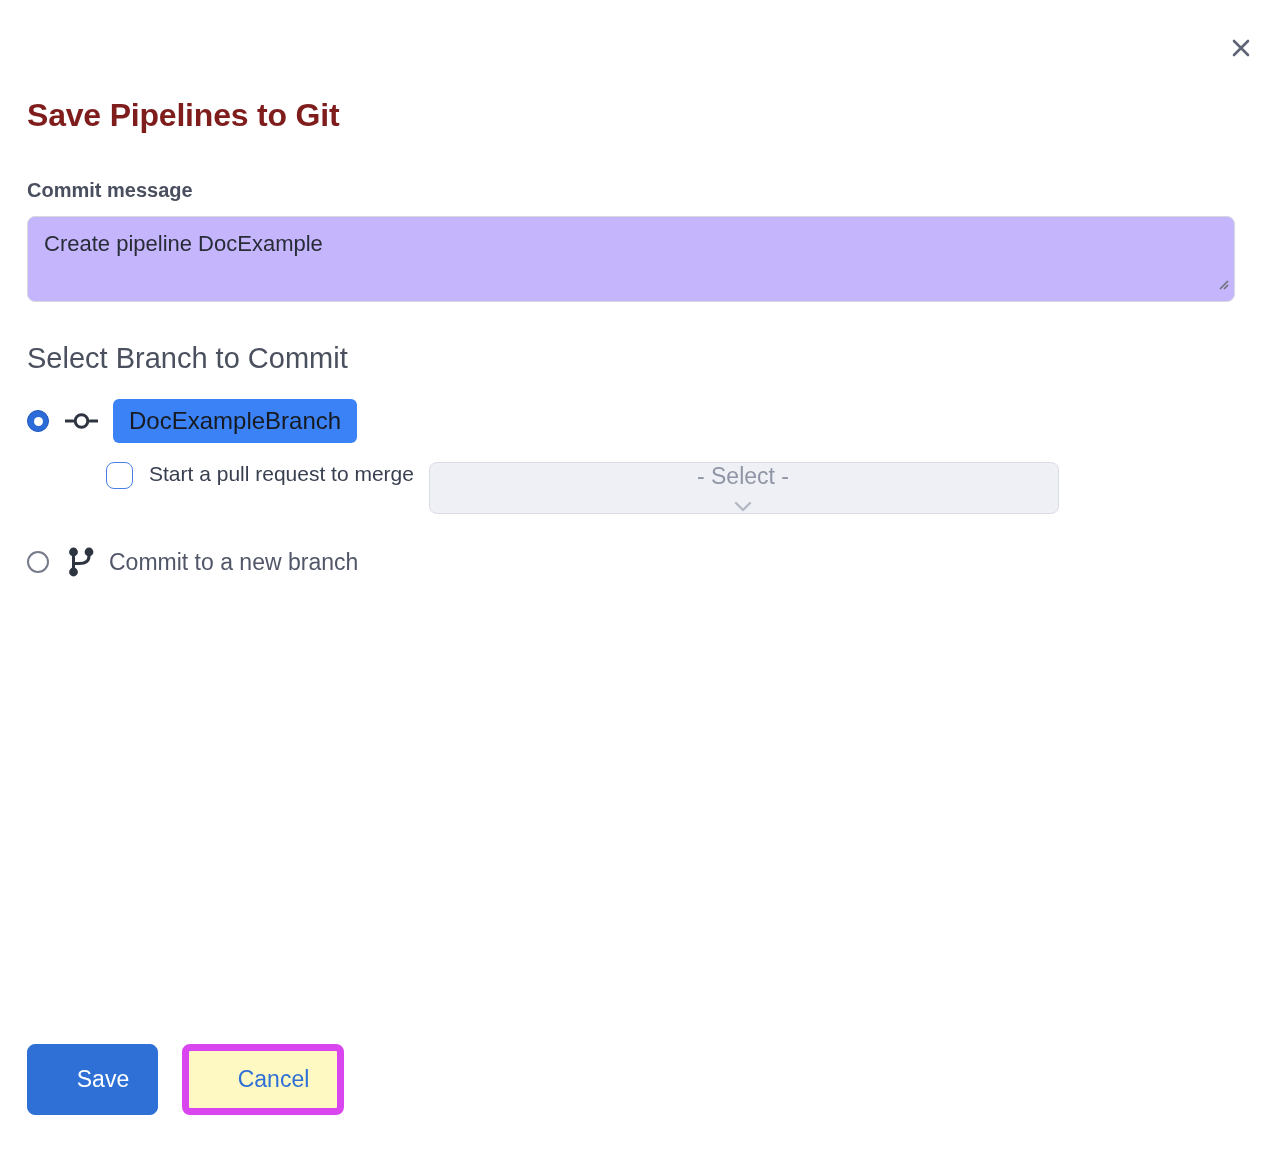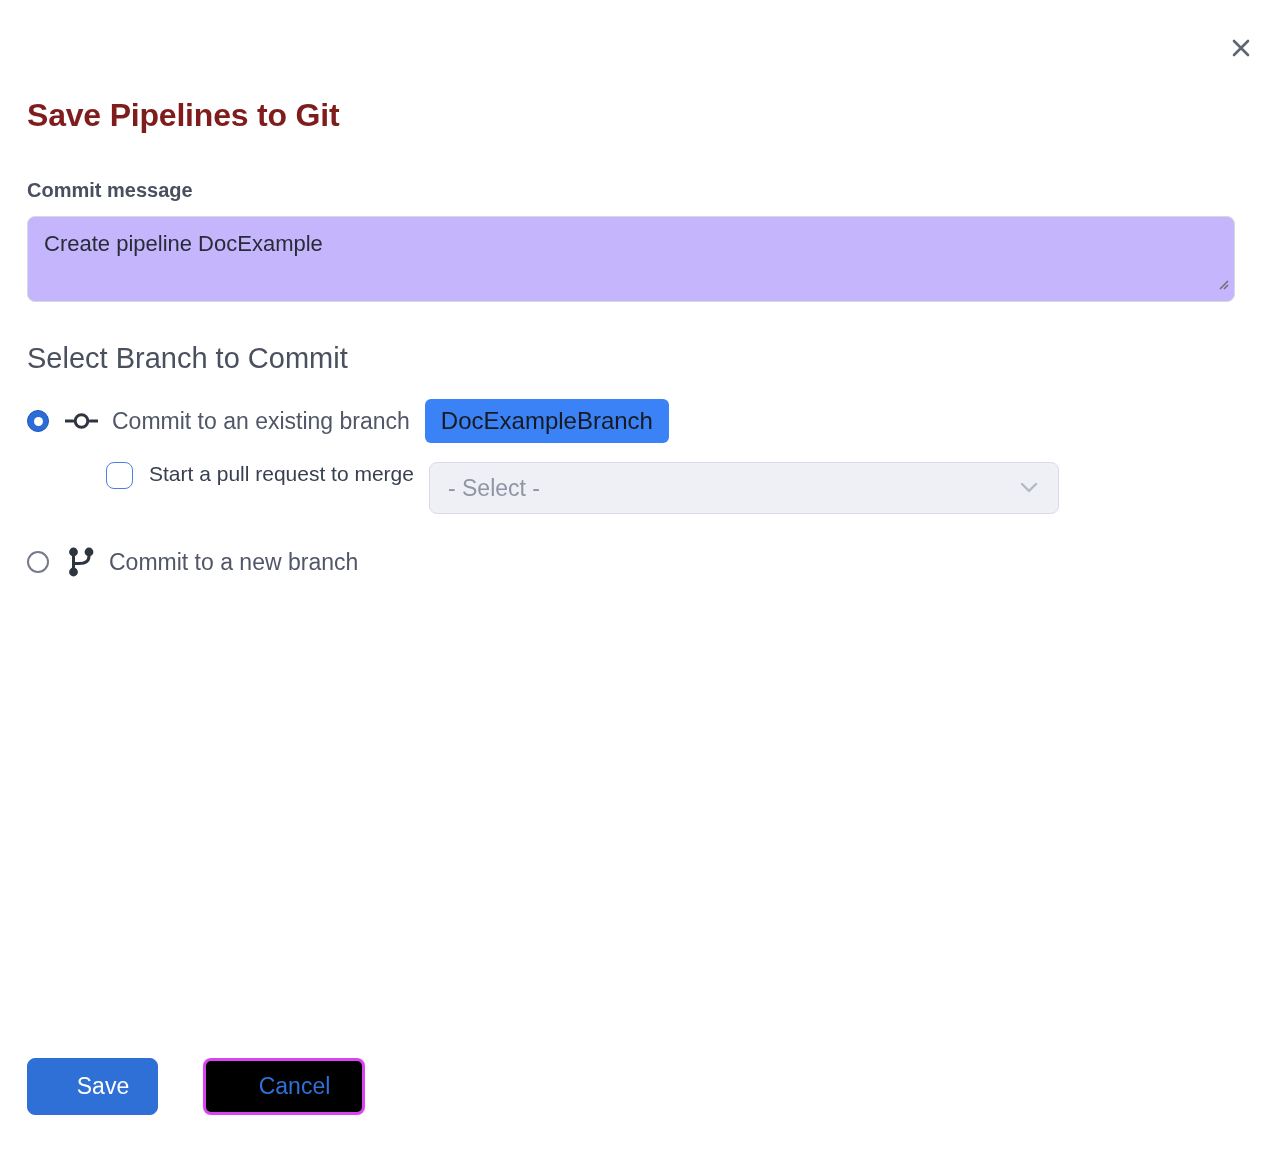--- a/index.html
+++ b/index.html
@@ -154,51 +154,52 @@
     width: 630px;
     height: 52px;
     background: #eef0f5;
     border: 1px solid #d9dce4;
     border-radius: 8px;
     display: flex;
     align-items: center;
     justify-content: space-between;
     padding: 0 20px 0 18px;
     cursor: pointer;
+    flex-direction: column;
   }
   .select-placeholder {
     font-size: 23px;
     color: #8f95a4;
   }
 
   .footer {
     margin-top: auto;
     display: flex;
     align-items: center;
   }
   .btn {
-    height: 57px;
+    height: 71px;
     border-radius: 8px;
     font-family: "Liberation Sans", sans-serif;
     font-size: 23px;
     cursor: pointer;
     padding-left: 21px;
   }
   .btn-save {
     width: 131px;
     background: #2e70d6;
     border: 1px solid #2e70d6;
     color: #ffffff;
     font-weight: 500;
   }
   .btn-cancel {
-    margin-left: 45px;
+    margin-left: 24px;
     width: 162px;
-    background: #000000;
-    border: 3px solid #d946ef;
+    background: #fef9c3;
+    border: 7px solid #d946ef;
     color: #2e70d6;
     box-shadow: 0 1px 2px rgba(40,50,70,0.04);
   }
 </style>
 </head>
 <body>
 
 <button class="close-btn">
   <span style="display:flex;">
     <svg width="22" height="22" viewBox="0 0 22 22">
@@ -224,21 +225,20 @@
 
 <div class="radio-row">
   <span class="radio selected"></span>
   <span class="row-icon commit-icon">
     <svg width="33" height="24" viewBox="0 0 33 24">
       <line x1="0" y1="12" x2="8" y2="12" stroke="#2e3440" stroke-width="3" stroke-linecap="round"></line>
       <circle cx="16.5" cy="12" r="6.3" stroke="#2e3440" stroke-width="3" fill="none"></circle>
       <line x1="25" y1="12" x2="33" y2="12" stroke="#2e3440" stroke-width="3" stroke-linecap="round"></line>
     </svg>
   </span>
-  <span class="radio-label">Commit to an existing branch</span>
   <span class="branch-badge">DocExampleBranch</span>
 </div>
 
 <div class="checkbox-row">
   <span class="checkbox"></span>
   <span class="checkbox-label">Start a pull request to merge</span>
   <div class="select-control">
     <span class="select-placeholder">- Select -</span>
     <span style="display:flex;">
       <svg width="18" height="12" viewBox="0 0 18 12">

